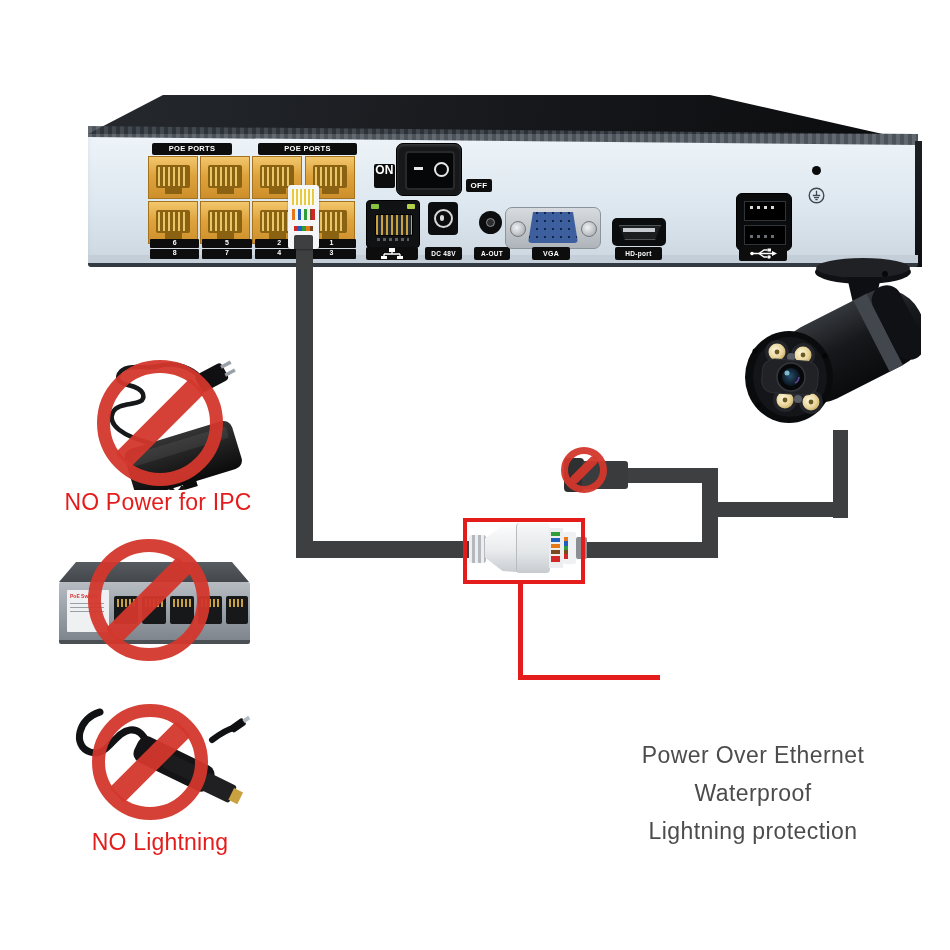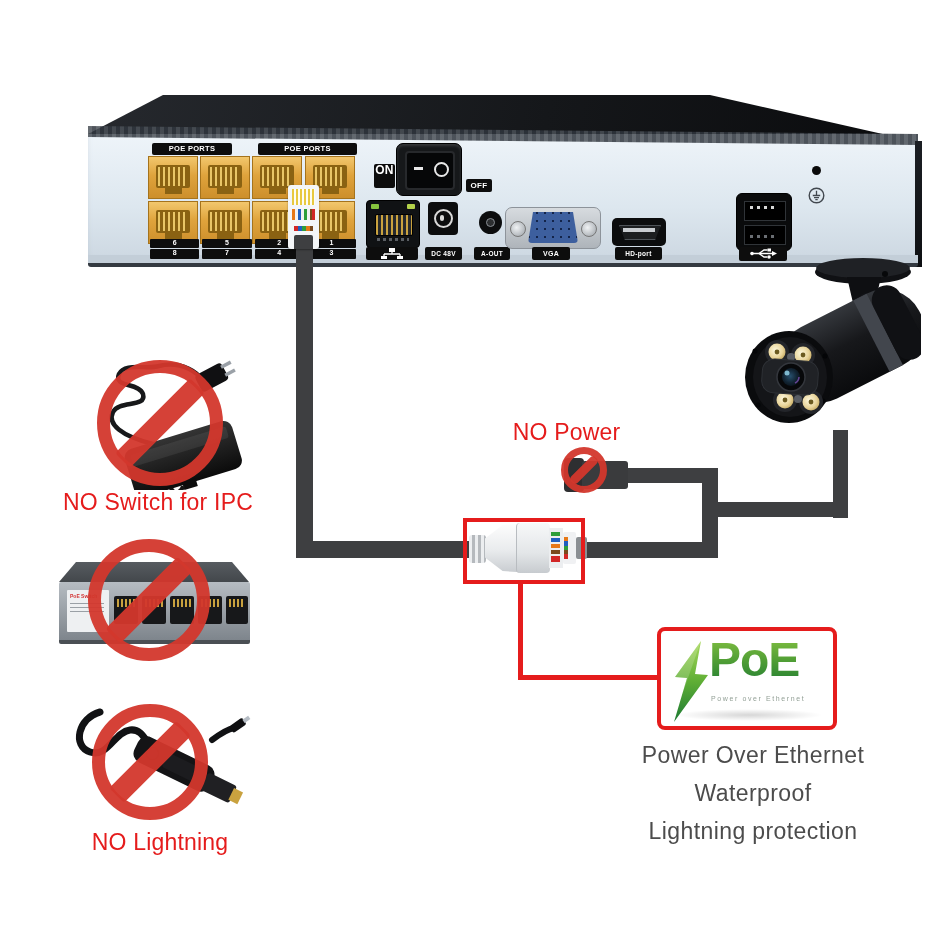--- a/index.html
+++ b/index.html
@@ -183,21 +183,20 @@
   <div class="cable" style="left:296px;top:541px;width:180px;height:17px;"></div>
   <div class="cable" style="left:833px;top:430px;width:15px;height:88px;z-index:1;"></div>
   <div class="cable" style="left:718px;top:502px;width:130px;height:15px;"></div>
   <div class="cable" style="left:702px;top:468px;width:16px;height:90px;"></div>
   <div class="cable" style="left:620px;top:468px;width:98px;height:15px;"></div>
   <div class="cable" style="left:581px;top:542px;width:137px;height:16px;"></div>
 
   <div class="abs" style="left:564px;top:458px;width:20px;height:34px;background:#2e2f31;border-radius:4px;z-index:4;"></div>
   <div class="abs" style="left:582px;top:461px;width:46px;height:28px;background:#3a3b3d;border-radius:3px;z-index:4;"></div>
 
-  <div class="redtext" style="left:494px;top:419px;width:145px;">NO Power</div>
   <div class="nosign small" style="left:561px;top:447px;width:46px;height:46px;"></div>
 
   <svg class="abs" style="left:735px;top:253px;z-index:2;" width="186" height="218" viewBox="0 0 186 218">
     <defs>
       <linearGradient id="camBody" x1="0" y1="0" x2="0" y2="1">
         <stop offset="0" stop-color="#34373c"></stop>
           <stop offset=".45" stop-color="#17181b"></stop>
           <stop offset="1" stop-color="#0a0b0d"></stop>
       </linearGradient>
       <radialGradient id="ledGrad" cx=".4" cy=".4" r=".8">
@@ -268,40 +267,20 @@
     <div class="abs" style="left:95px;top:10px;width:13px;height:32px;background:#f0f1f3;border-radius:2px;">
       <div class="abs" style="left:1px;top:5px;width:4px;height:22px;
            background:linear-gradient(180deg,#e67817 0 4px,#1f5fbf 4px 9px,#2e9e3a 9px 13px,#7a4a1e 13px 17px,#d22727 17px 22px);"></div>
     </div>
     <div class="abs" style="left:108px;top:15px;width:11px;height:22px;background:#8b8f93;border-radius:2px;"></div>
   </div>
 
   <div class="abs" style="left:518px;top:584px;width:5px;height:96px;background:#e51c1c;z-index:6;"></div>
   <div class="abs" style="left:518px;top:675px;width:142px;height:5px;background:#e51c1c;z-index:6;"></div>
 
-  <div class="abs" style="left:657px;top:627px;width:180px;height:103px;background:#fff;border:4px solid #e51c1c;
-              border-radius:8px;z-index:7;box-sizing:border-box;">
-    <svg class="abs" style="left:9px;top:9px;" width="42" height="84" viewBox="0 0 42 84">
-      <defs>
-        <linearGradient id="boltGrad" x1="0" y1="0" x2="0" y2="1">
-          <stop offset="0" stop-color="#a6d85a"></stop>
-            <stop offset=".5" stop-color="#5fae35"></stop>
-            <stop offset="1" stop-color="#1c7a33"></stop>
-        </linearGradient>
-      </defs>
-      <path d="M31 1 L5 37 L17 38 L4 82 L38 35 L25 34 Z" fill="url(#boltGrad)"></path>
-      <path d="M31 1 L5 37 L17 38 L12 55 L31 1 Z" fill="#ffffff" opacity=".18"></path>
-    </svg>
-    <div class="abs" style="left:48px;top:1px;font-size:48px;font-weight:bold;letter-spacing:-1px;
-                background:linear-gradient(180deg,#8cc644 0%,#4d9c35 55%,#1d7a33 100%);
-                -webkit-background-clip:text;background-clip:text;color:transparent;">PoE</div>
-    <div class="abs" style="left:50px;top:64px;font-size:7px;letter-spacing:1.6px;color:#93a096;white-space:nowrap;">Power over Ethernet</div>
-    <div class="abs" style="left:14px;top:78px;width:148px;height:12px;
-                background:radial-gradient(ellipse at center,rgba(0,0,0,.16),transparent 70%);"></div>
-  </div>
 
   <div class="abs" style="left:553px;top:742px;width:400px;">
     <div class="feature">Power Over Ethernet</div>
     <div class="feature">Waterproof</div>
     <div class="feature">Lightning protection</div>
   </div>
 
   <svg class="abs" style="left:55px;top:348px;" width="200" height="142" viewBox="0 0 200 142">
     <defs>
       <linearGradient id="adGrad" x1="0" y1="0" x2="0" y2="1">
@@ -316,21 +295,21 @@
       <rect x="170" y="32" width="11" height="3.5" fill="#9ba1a8"></rect>
     </g>
     <g transform="rotate(-17 128 110)">
       <rect x="72" y="86" width="112" height="50" rx="9" fill="url(#adGrad)"></rect>
       <rect x="78" y="92" width="100" height="12" rx="3" fill="#ffffff" opacity=".07"></rect>
       <rect x="120" y="133" width="14" height="8" fill="#0c0c0c"></rect>
     </g>
     <path d="M128 138 C126 146 118 146 116 140" stroke="#141414" stroke-width="4" fill="none"></path>
   </svg>
   <div class="nosign" style="left:97px;top:360px;width:126px;height:126px;"></div>
-  <div class="redtext" style="left:38px;top:489px;width:240px;">NO Switch for IPC</div>
+  <div class="redtext" style="left:38px;top:489px;width:240px;">NO Power for IPC</div>
 
   <div class="abs" style="left:46px;top:556px;width:215px;height:98px;">
     <div class="abs" style="left:0;top:0;width:215px;height:30px;
                 clip-path:polygon(30px 6px,186px 6px,203px 26px,13px 26px);
                 background:linear-gradient(180deg,#5d6267,#3f4347);"></div>
     <div class="abs" style="left:13px;top:26px;width:191px;height:58px;border-radius:2px;
                 background:linear-gradient(180deg,#b6bcc2,#7e858c);border-bottom:4px solid #4a4f54;">
       <div class="abs" style="left:8px;top:8px;width:42px;height:42px;background:#eef0f2;border-radius:1px;">
         <div style="font-size:5px;font-weight:bold;color:#d23333;padding:3px 0 0 3px;">PoE Switch</div>
         <div class="abs" style="left:3px;top:13px;width:34px;height:10px;

